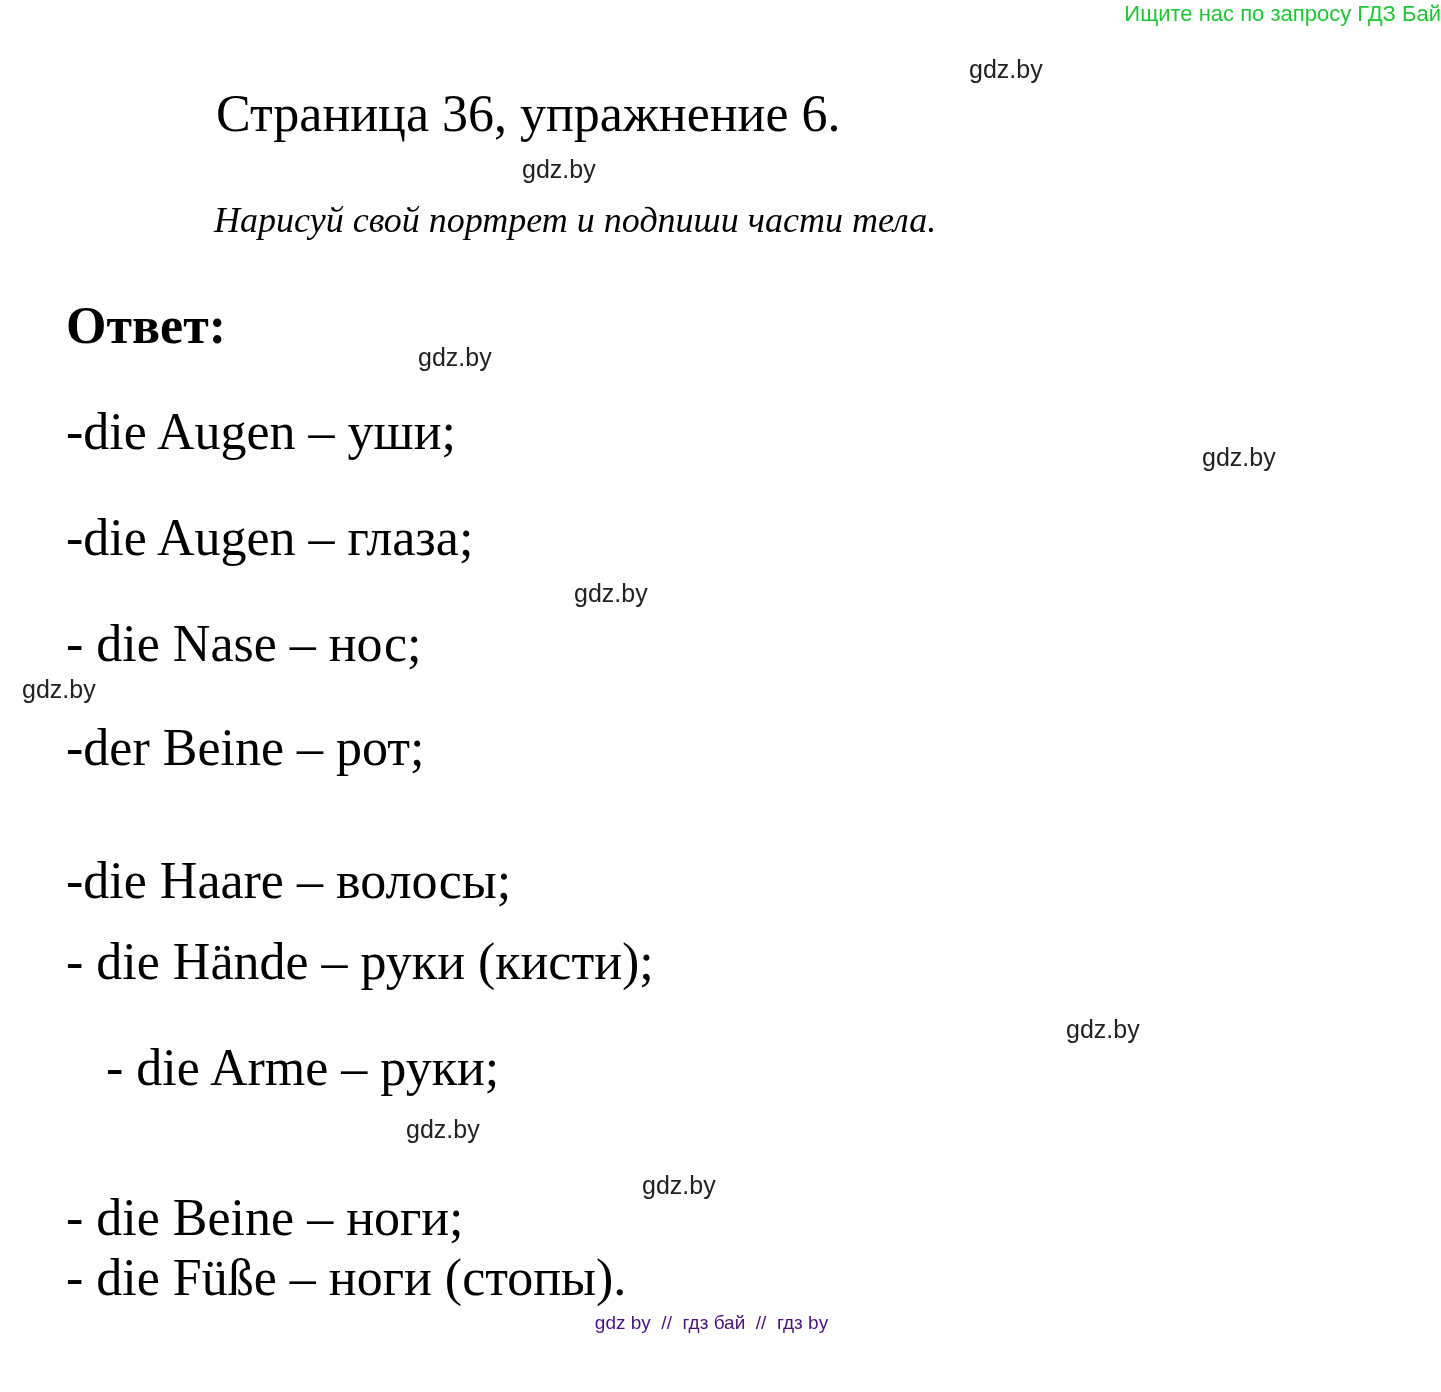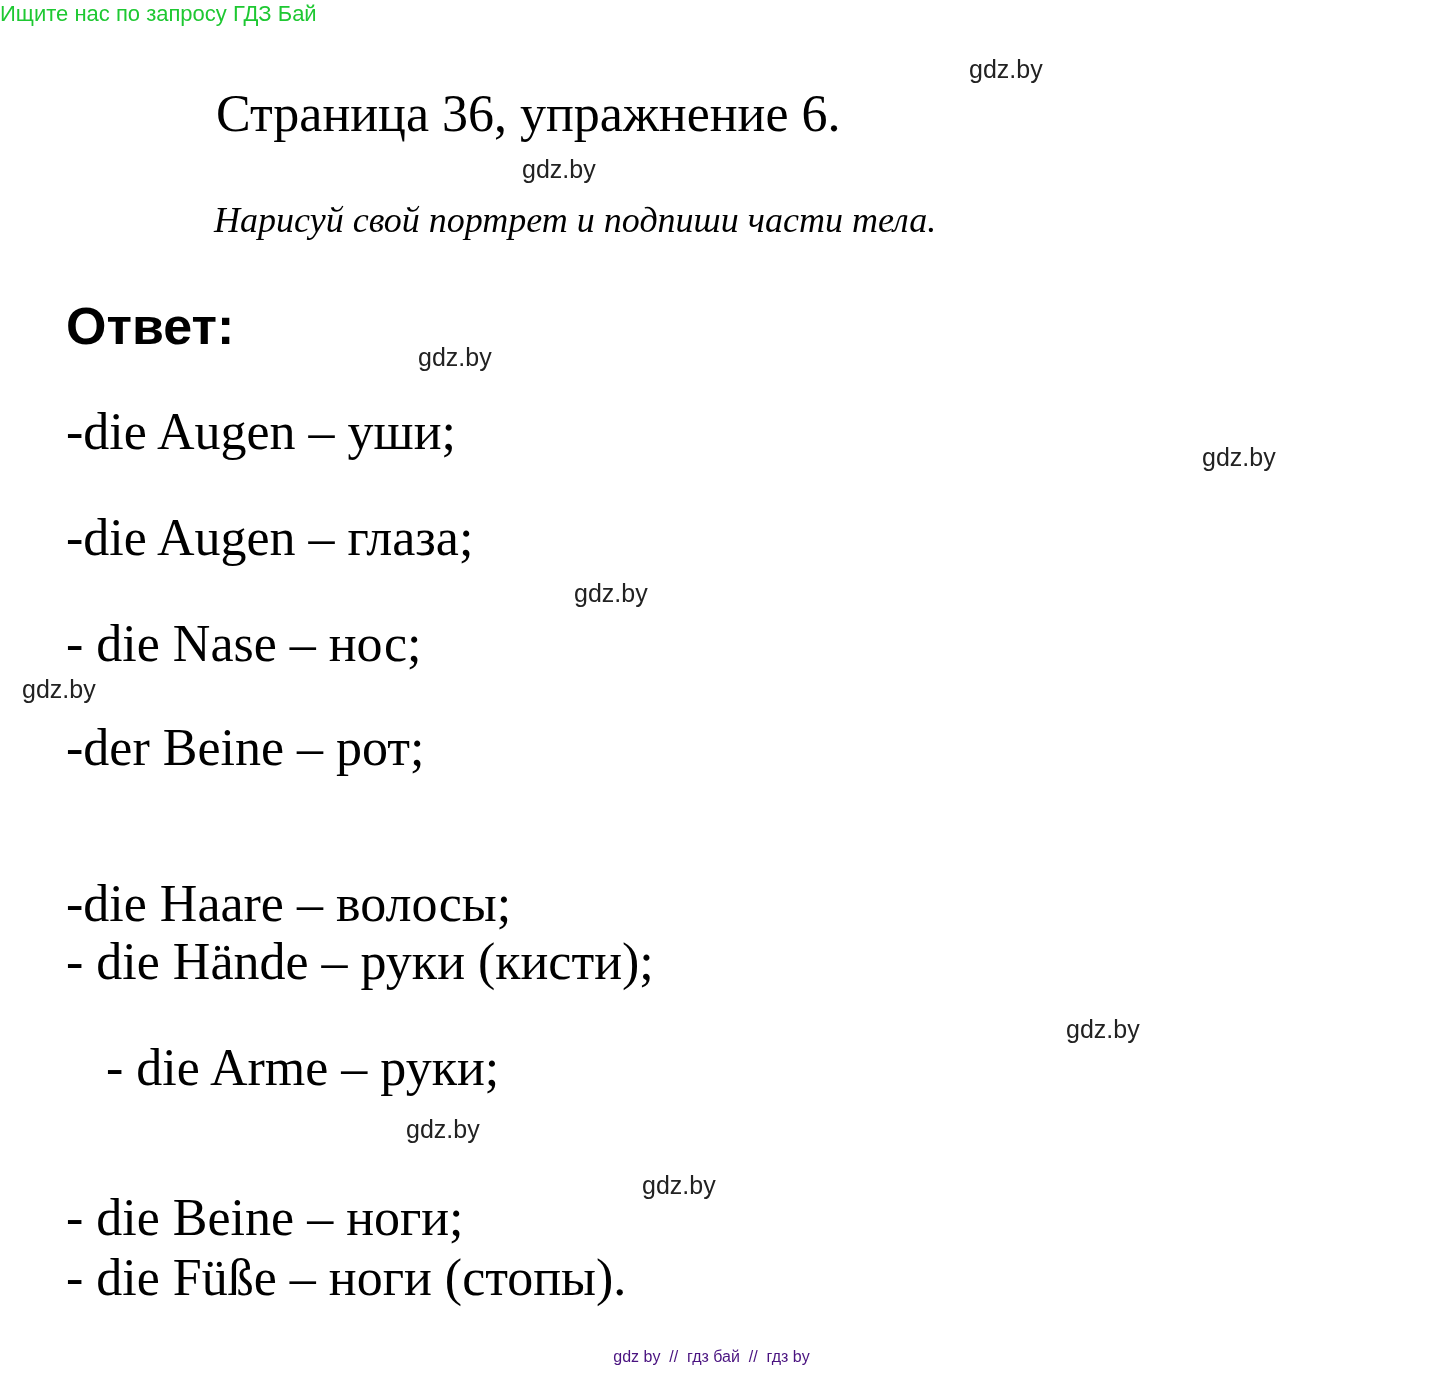--- a/index.html
+++ b/index.html
@@ -1,49 +1,49 @@
 <!DOCTYPE html>
 <html><head>
   <meta charset="utf-8">
   <style>
     html, body { margin: 0; padding: 0; background: #ffffff; }
     body { width: 1441px; height: 1392px; position: relative; overflow: hidden; }
     .top-banner {
-      position: absolute; top: 0; left: 0; width: 1441px; text-align: left;
+      position: absolute; top: 0; left: 0; width: 1441px; text-align: right;
       font-family: "Liberation Sans", sans-serif; font-size: 22px; color: #1ec832;
       line-height: 28px;
     }
     .wm {
       position: absolute; font-family: "Liberation Sans", sans-serif;
       font-size: 25px; color: #222222; line-height: 30px; white-space: nowrap;
     }
     .title {
       position: absolute; left: 216px; top: 84px;
       font-family: "Liberation Serif", serif; font-size: 52px; color: #000;
       text-decoration-thickness: 2px; text-underline-offset: 6px;
       white-space: nowrap; line-height: 60px;
     }
     .task {
       position: absolute; left: 214px; top: 190px;
       font-family: "Liberation Serif", serif; font-style: italic; font-size: 36px; color: #000;
       white-space: nowrap; line-height: 60px;
     }
     .answer-label {
       position: absolute; left: 66px; top: 296px;
-      font-family: Liberation Sans, sans-serif; font-weight: bold; font-size: 52px; color: #000;
+      font-family: Liberation Serif, serif; font-weight: bold; font-size: 52px; color: #000;
       line-height: 60px;
     }
     .item {
       position: absolute; left: 66px;
       font-family: "Liberation Serif", serif; font-size: 52px; color: #000;
       white-space: nowrap; line-height: 60px;
     }
     .footer {
-      position: absolute; top: 1342px; left: 0; width: 1423px; text-align: center;
-      font-family: "Liberation Sans", sans-serif; font-size: 16px; color: #4a1380;
+      position: absolute; top: 1308px; left: 0; width: 1423px; text-align: center;
+      font-family: "Liberation Sans", sans-serif; font-size: 19px; color: #4a1380;
       line-height: 30px; white-space: pre;
     }
   </style>
 </head>
 <body>
 
 <div class="top-banner">Ищите нас по запросу ГДЗ Бай</div>
 
 <div class="wm" style="left:969px; top:54px;">gdz.by</div>
 <div class="title">Страница 36, упражнение 6.</div>
@@ -53,21 +53,21 @@
 <div class="answer-label">Ответ:</div>
 <div class="wm" style="left:418px; top:342px;">gdz.by</div>
 
 <div class="item" style="top:402px;">-die Augen – уши;</div>
 <div class="wm" style="left:1202px; top:442px;">gdz.by</div>
 <div class="item" style="top:508px;">-die Augen – глаза;</div>
 <div class="wm" style="left:574px; top:578px;">gdz.by</div>
 <div class="item" style="top:614px;">- die Nase – нос;</div>
 <div class="wm" style="left:22px; top:674px;">gdz.by</div>
 <div class="item" style="top:718px;">-der Beine – рот;</div>
-<div class="item" style="top:874px;text-align:right;">-die Haare – волосы;</div>
+<div class="item" style="top:851px;text-align:right;">-die Haare – волосы;</div>
 <div class="item" style="top:932px;">- die Hände – руки (кисти);</div>
 <div class="wm" style="left:1066px; top:1014px;">gdz.by</div>
 <div class="item" style="top:1038px;margin-left:40px;">- die Arme – руки;</div>
 <div class="wm" style="left:406px; top:1114px;">gdz.by</div>
 <div class="item" style="top:1188px;">- die Beine – ноги;</div>
 <div class="wm" style="left:642px; top:1170px;">gdz.by</div>
 <div class="item" style="top:1248px;">- die Füße – ноги (стопы).</div>
 
 <div class="footer">gdz by  //  гдз бай  //  гдз by</div>
 

